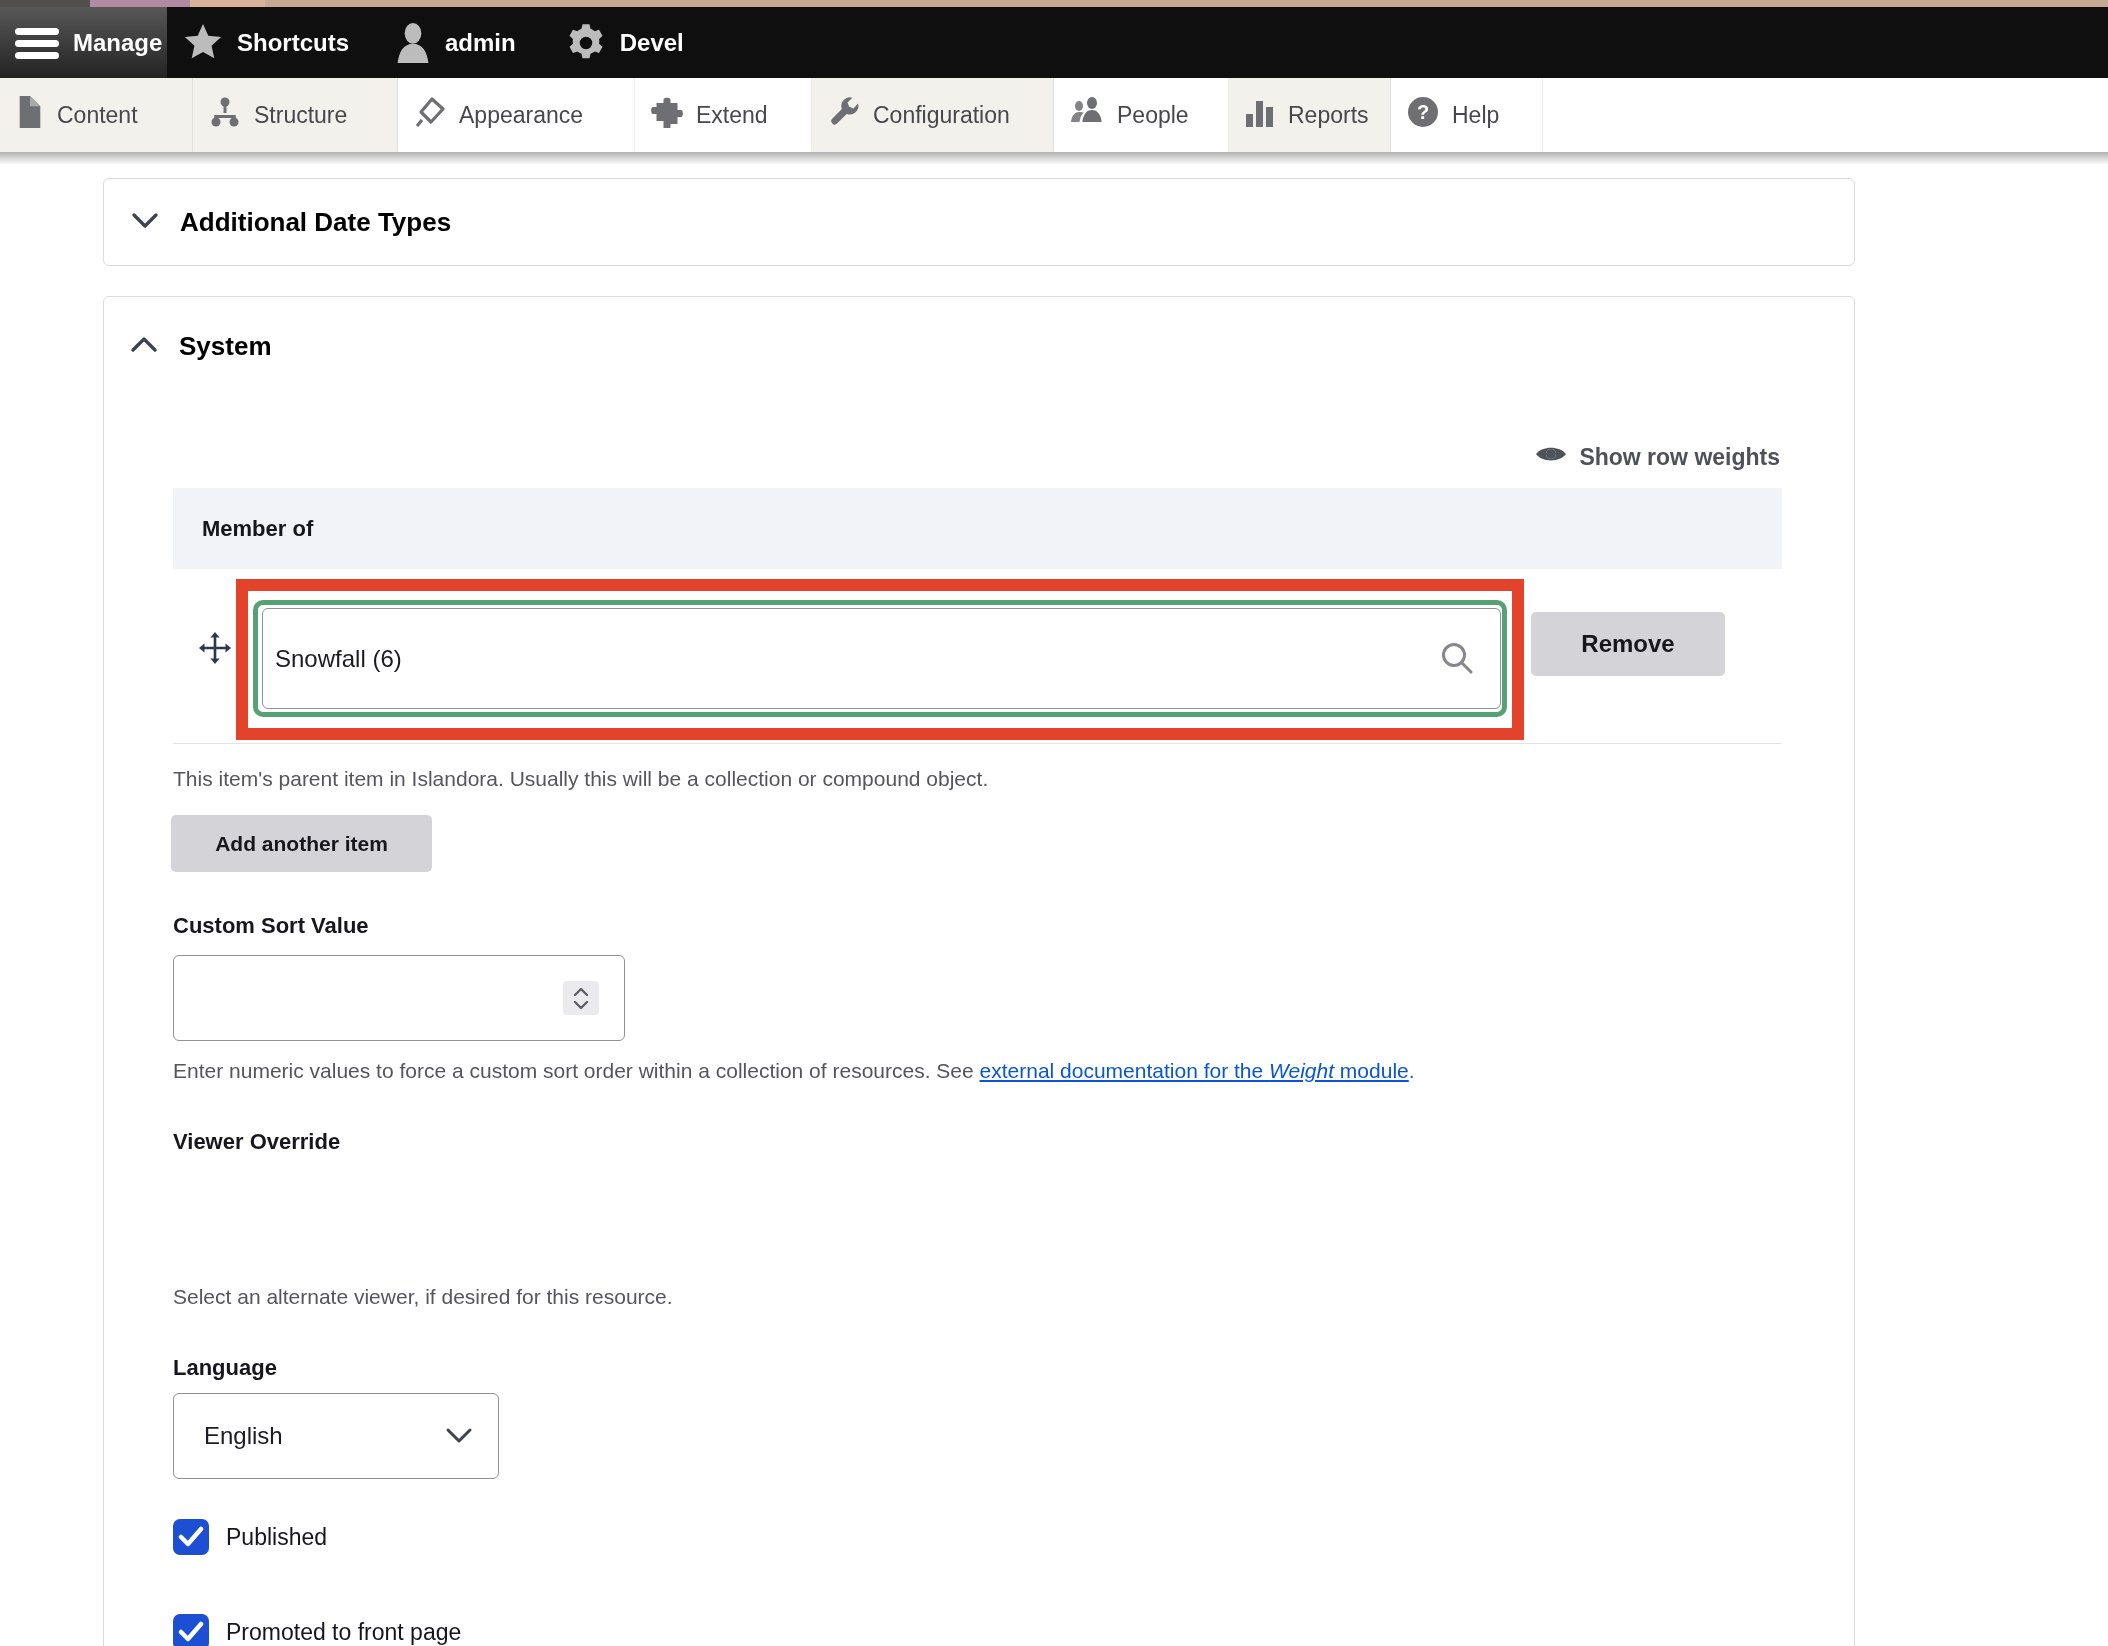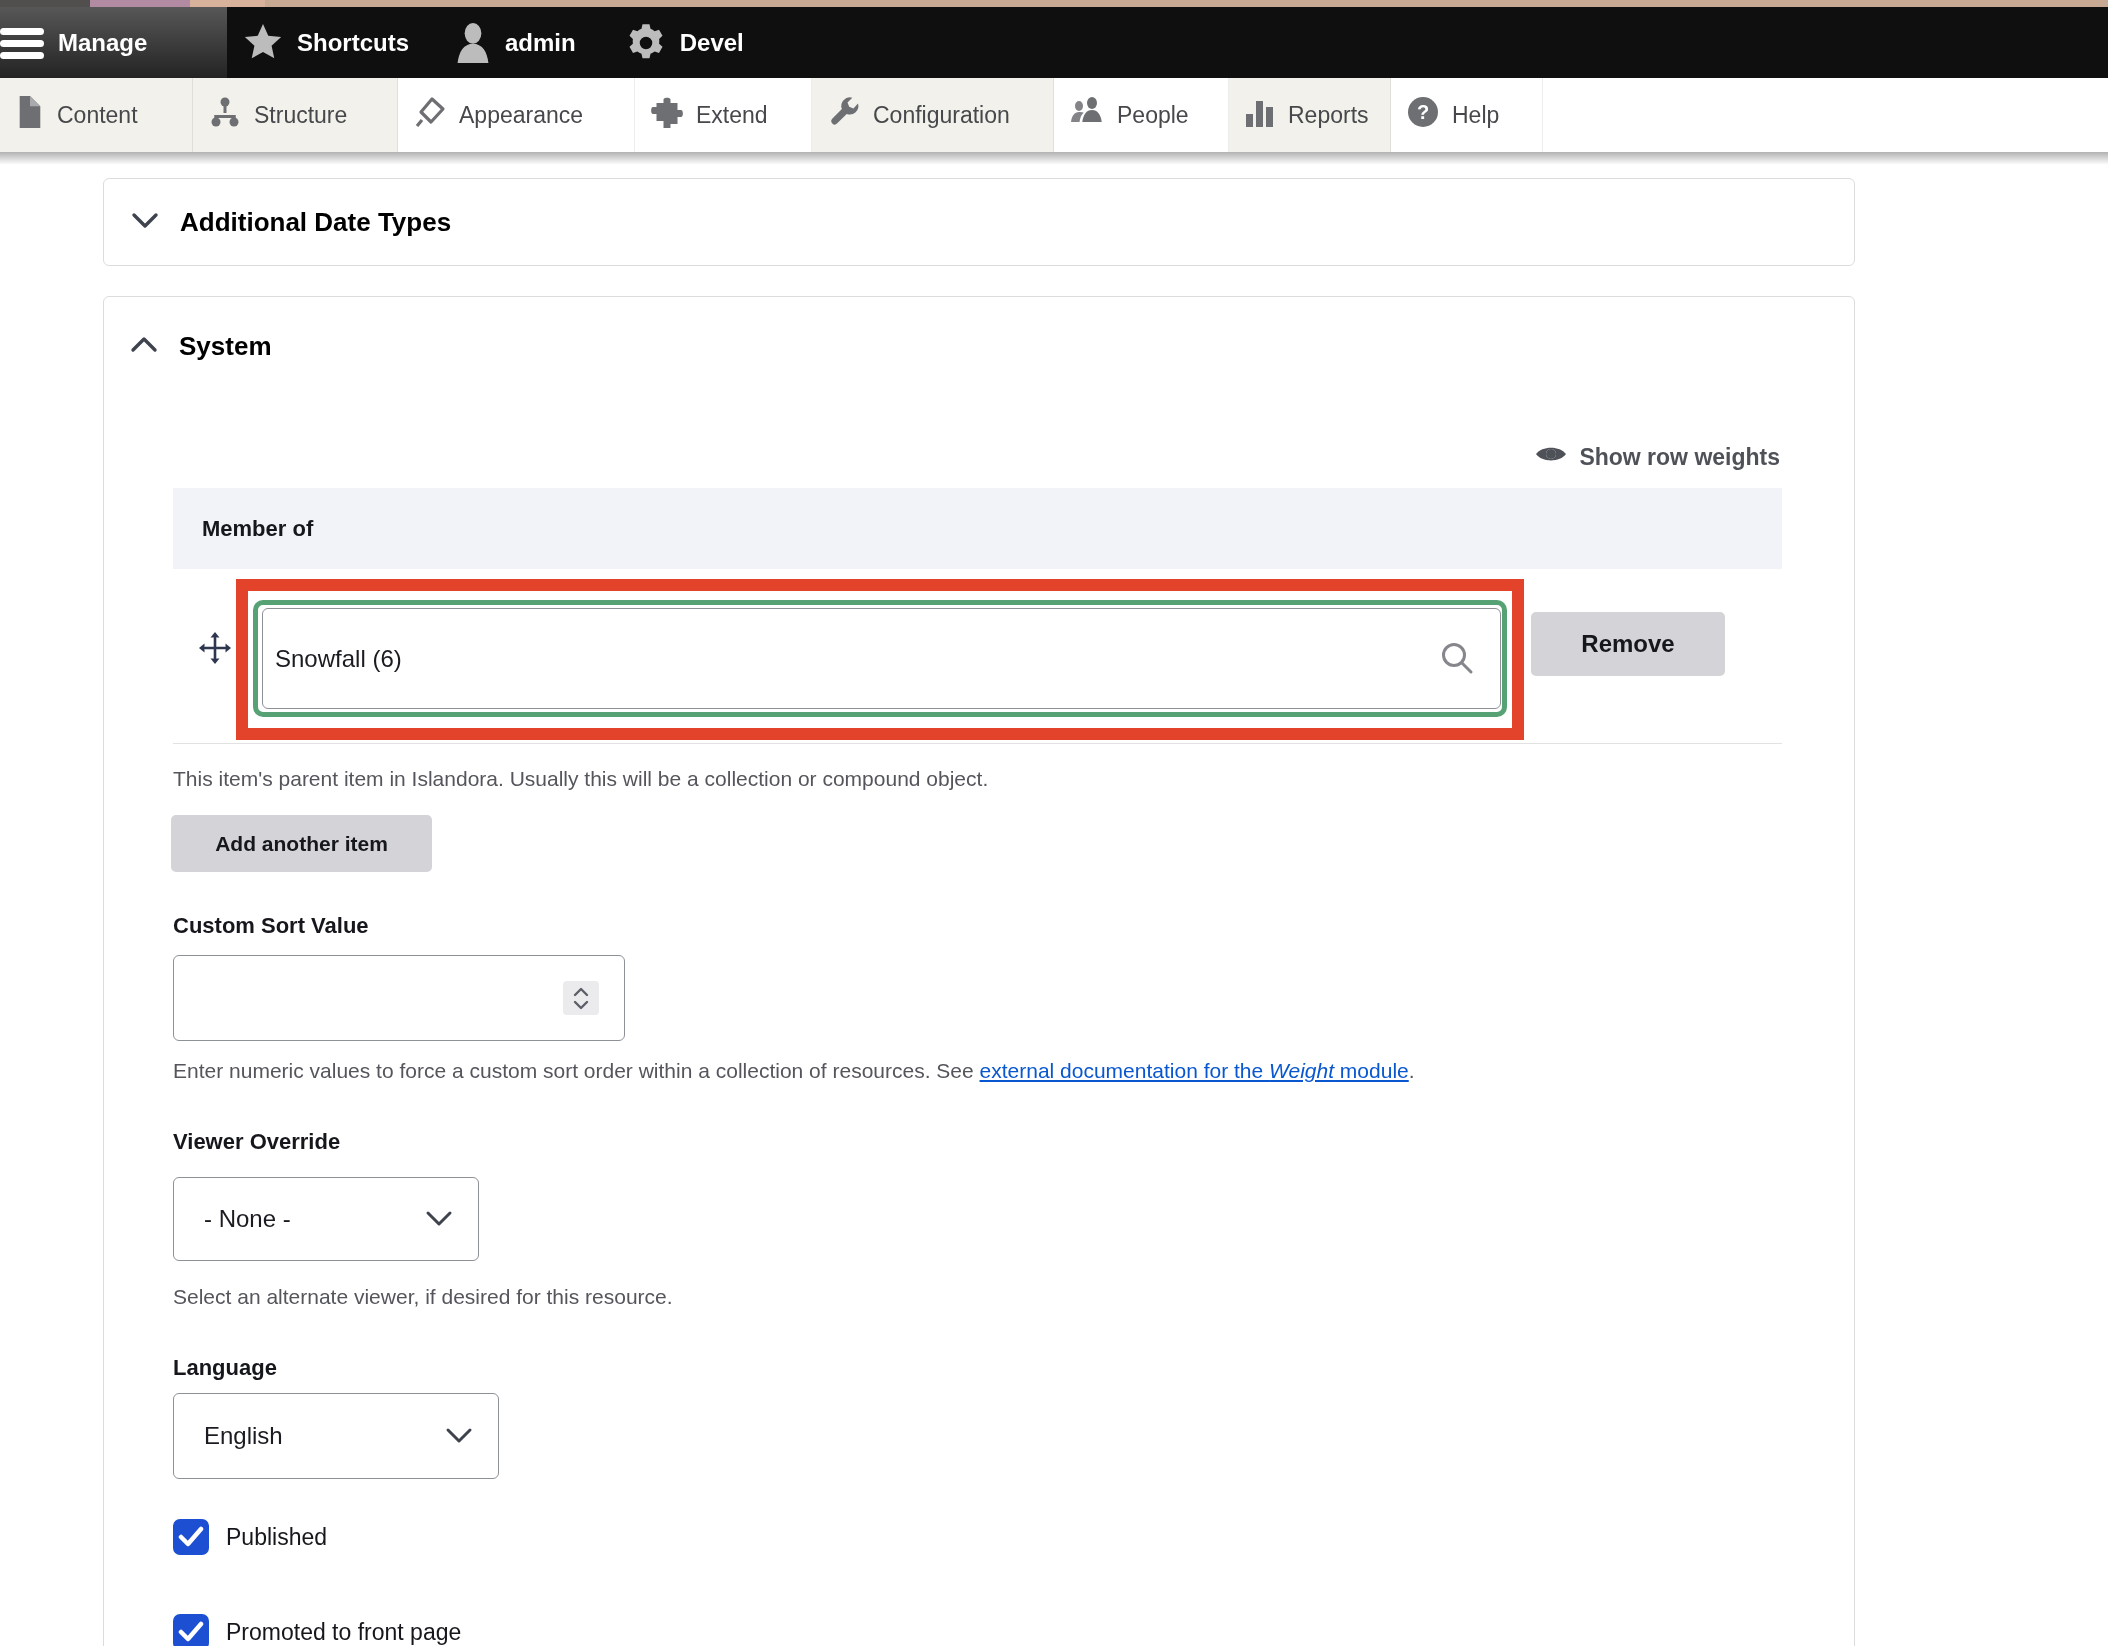--- a/index.html
+++ b/index.html
@@ -19,21 +19,21 @@
   
   .admin-bar {
     position:absolute; left:0; top:7px; width:2108px; height:71px;
     background:#0f0f0f; display:flex; align-items:center;
   }
   .admin-item {
     display:flex; align-items:center; gap:14px; height:100%;
     color:#fff; font-size:24px; font-weight:bold; cursor:pointer;
   }
   .admin-item.active {
-    width:227px; 
+    width:167px; padding-left:15px;
     background:linear-gradient(180deg,#575757,#232323);
     align-items:center;
   }
   .admin-item .abicon { display:flex; align-items:center; }
   .ml16{margin-left:16px} .ml46{margin-left:46px} .ml50{margin-left:50px}
   
   .toolbar {
     position:absolute; left:0; top:78px; width:2108px; height:74px;
     display:flex; background:#4d7c0f;
   }
@@ -343,28 +343,20 @@
           </svg>
       </span>
     </div>
 
     <div class="help-text sort-help">
       <span>Enter numeric values to force a custom sort order within a collection of resources. See </span><a class="doc-link"><span>external documentation for the </span><i>Weight</i><span> module</span></a><span>.</span>
     </div>
 
     <div class="field-label" style="left:69px; top:832px;">Viewer Override</div>
 
-    <div class="select-box sel-viewer">
-      <span>- None -</span>
-      <span class="sel-chevron">
-        <svg width="28" height="17" viewBox="0 0 28 17">
-            <polyline points="3,3 14,14 25,3" fill="none" stroke="#3e434d" stroke-width="3" stroke-linecap="round" stroke-linejoin="round"></polyline>
-          </svg>
-      </span>
-    </div>
 
     <div class="help-text viewer-help">Select an alternate viewer, if desired for this resource.</div>
 
     <div class="field-label" style="left:69px; top:1058px;">Language</div>
 
     <div class="select-box sel-lang">
       <span>English</span>
       <span class="sel-chevron">
         <svg width="28" height="17" viewBox="0 0 28 17">
             <polyline points="3,3 14,14 25,3" fill="none" stroke="#3e434d" stroke-width="3" stroke-linecap="round" stroke-linejoin="round"></polyline>

